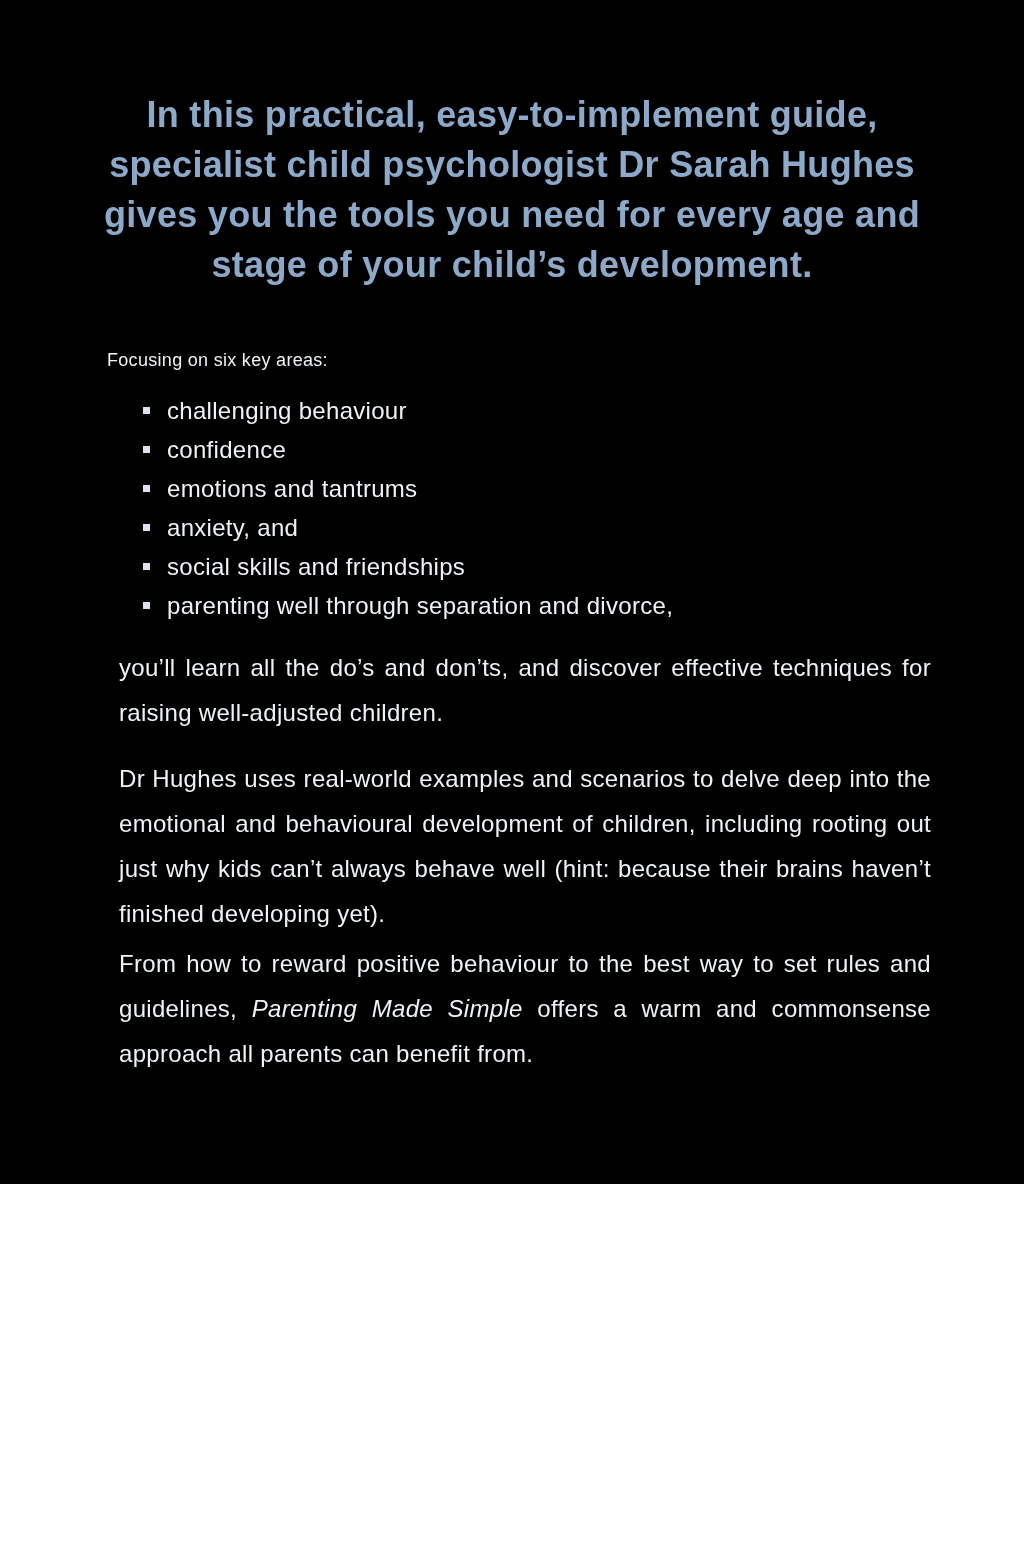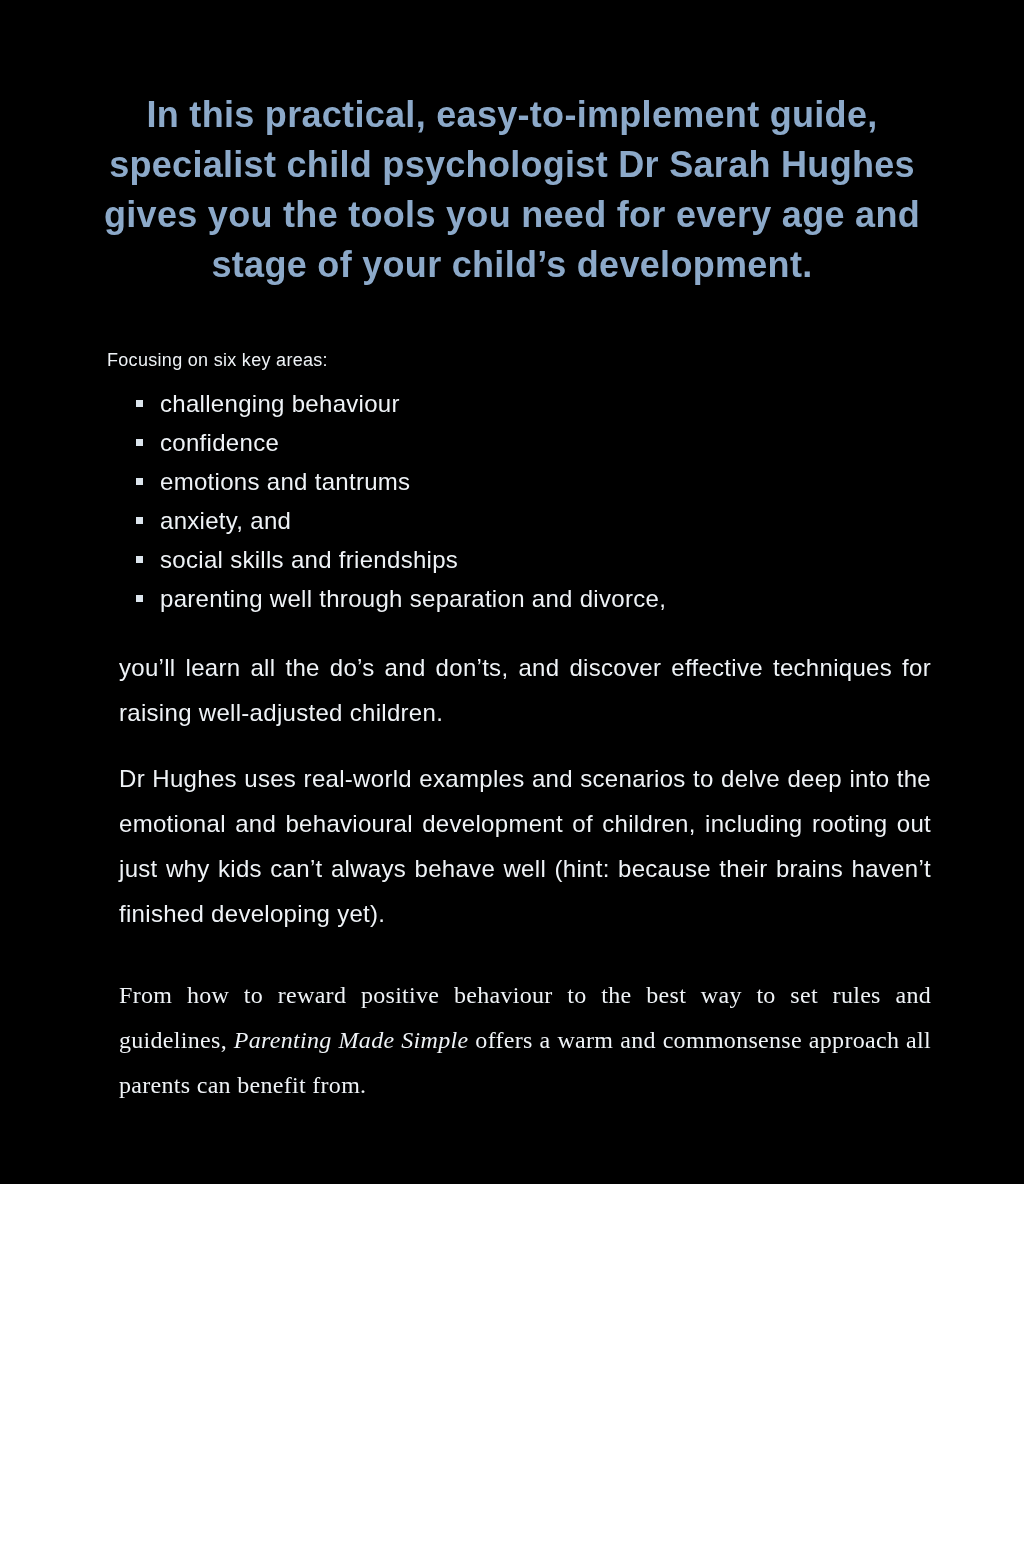--- a/index.html
+++ b/index.html
@@ -19,39 +19,39 @@
   .headline{
     position:absolute;top:90px;left:72px;width:880px;margin:0;
     text-align:center;color:#8CA9C9;font-size:36px;font-weight:bold;
     line-height:50px;letter-spacing:0.3px;
   }
   .intro{
     position:absolute;top:338px;left:107px;margin:0;
     color:#EFF3F7;font-size:18px;line-height:45px;letter-spacing:0.3px;
   }
   .areas{
-    position:absolute;top:379px;left:107px;margin:5px;padding:0;
+    position:absolute;top:379px;left:107px;margin:12px;padding:0;
     list-style:none;
   }
   .areas li{
     display:flex;align-items:center;height:39px;
     color:#EFF3F7;font-size:24px;letter-spacing:0.3px;
   }
   .sq{
     width:7px;height:7px;background:#DCE5ED;flex:0 0 auto;
     margin:0 17px 0 24px;
   }
   .body-par{
     position:absolute;left:107px;width:812px;margin:12px;
     color:#EFF3F7;font-size:24px;line-height:45px;letter-spacing:0.3px;
     text-align:justify;
   }
   .p1{top:633px;}
   .p2{top:744px;}
-  .p3{top:961px;font-family:Liberation Serif, serif;}
+  .p3{top:929px;}
   .p3 em{font-style:italic;}
 </style>
 </head>
 <body>
 
 <div class="page">
 
   <section class="navy-panel">
 
     <h1 class="headline">

